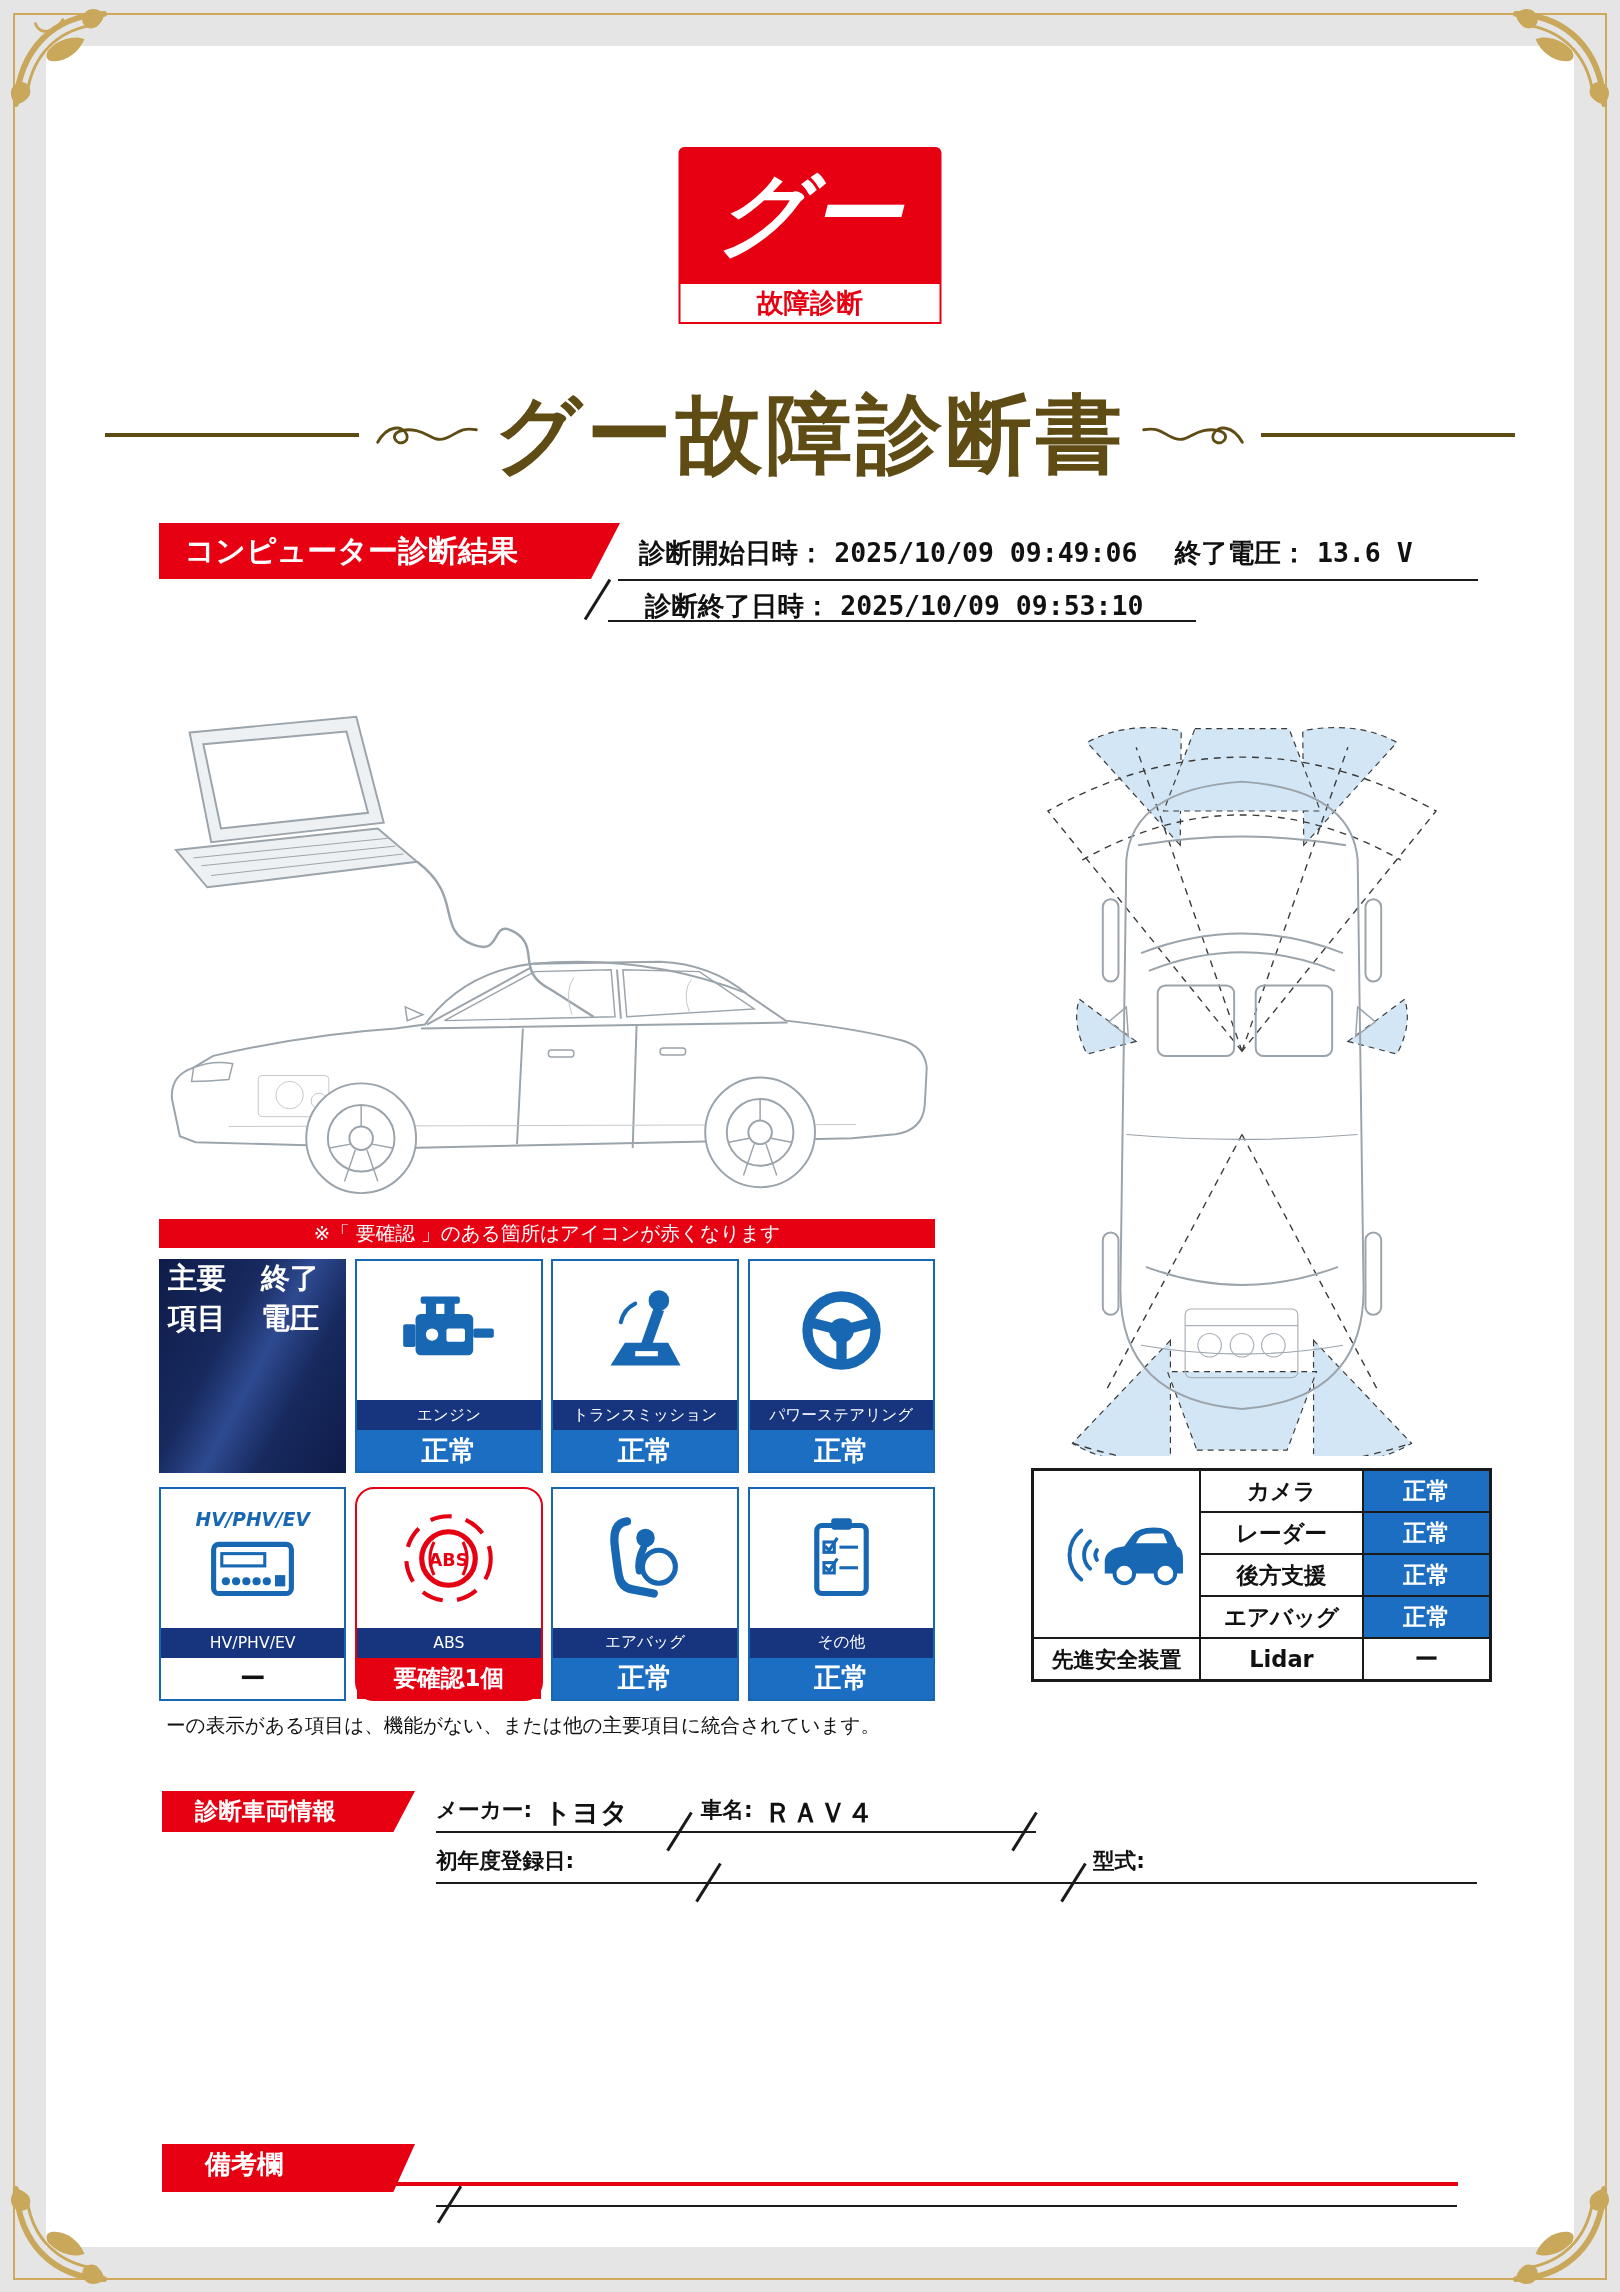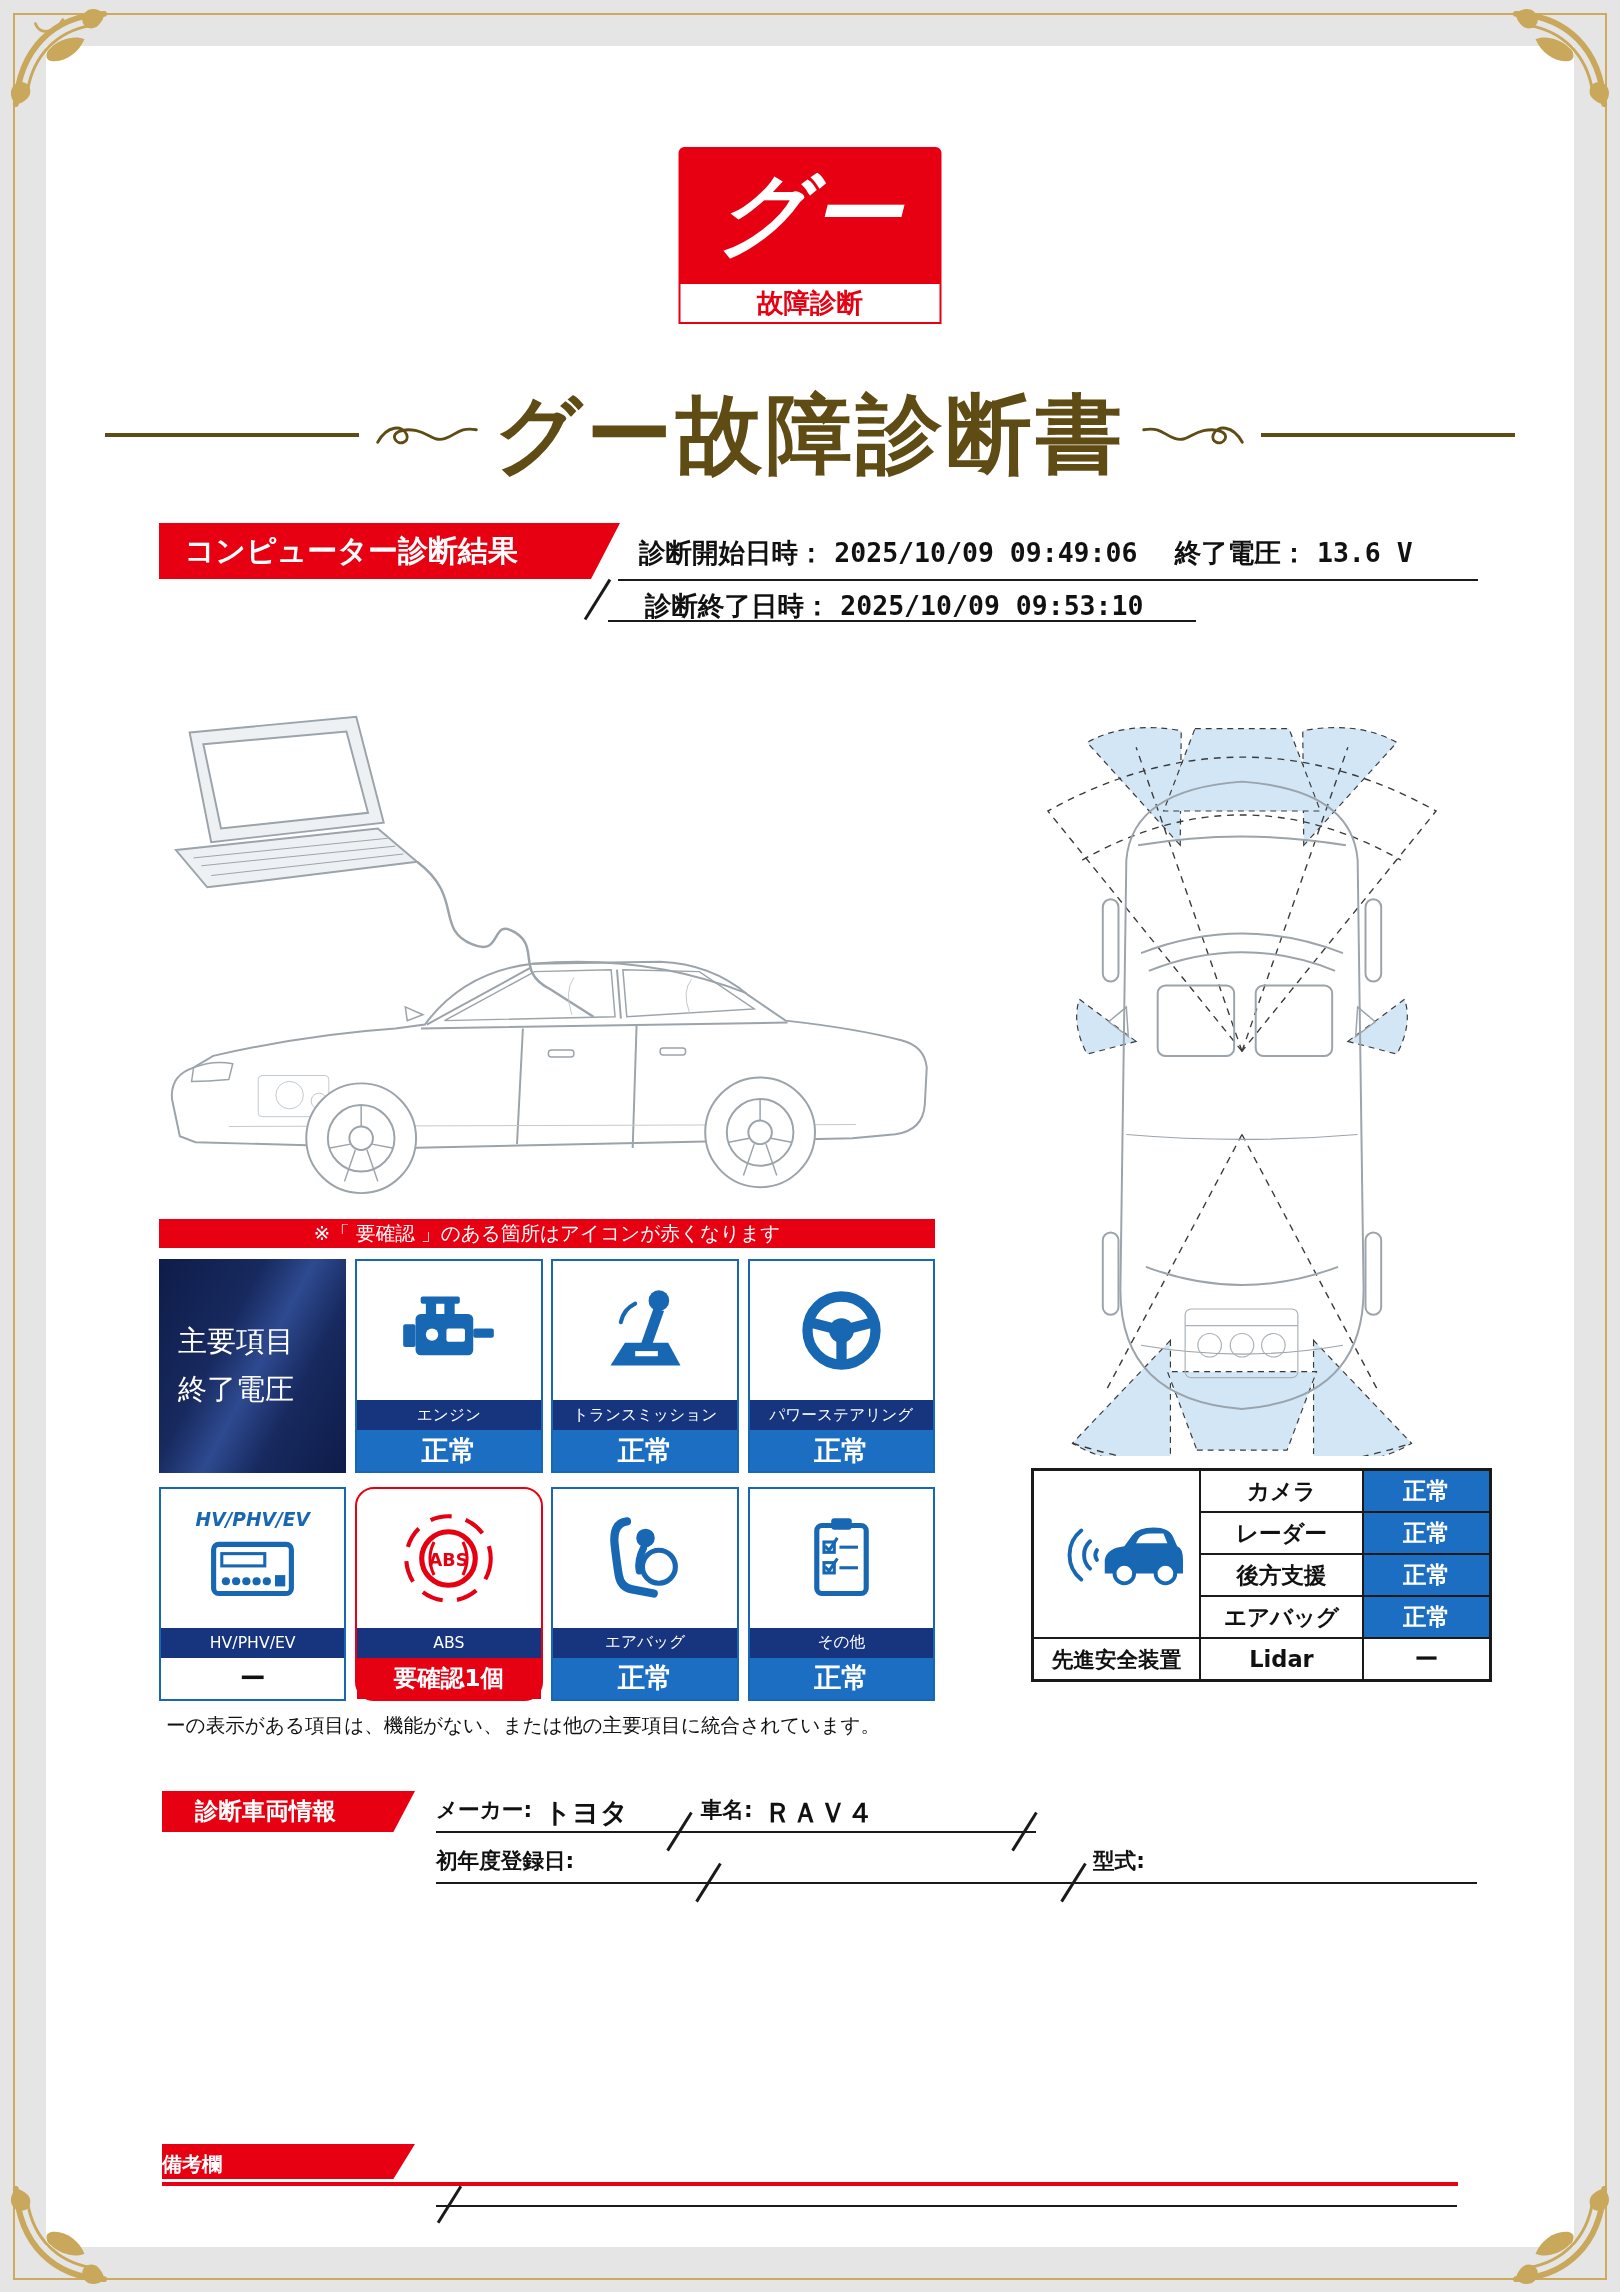--- a/index.html
+++ b/index.html
@@ -61,22 +61,22 @@
   .cell{height:214px;display:flex;flex-direction:column;border:2px solid #1767b3;box-sizing:border-box;background:#fff;}
   .cell.warn{border-color:#e50012;border-radius:19px;}
   .icon-area{flex:1;display:flex;flex-direction:column;align-items:center;justify-content:center;overflow:hidden;}
   .hv-badge{color:#1767b3;font-style:italic;font-weight:bold;font-size:18.6px;margin:5.9px 0 -3.9px 0;}
   .cell-label{height:30px;background:#16357e;color:#fff;font-size:15.7px;display:flex;align-items:center;justify-content:center;}
   .cell-status{height:41px;background:#1c6ec2;color:#fff;font-size:27.4px;font-weight:bold;
                display:flex;align-items:center;justify-content:center;}
   .cell.warn .cell-status{background:#e50012;font-size:23.5px;}
   .cell.none .cell-status{background:#fff;color:#111;font-size:25.5px;}
   .header-cell{border:none;background:linear-gradient(118deg,#0e1c49 0%,#17295e 35%,#2e4a90 52%,#17295e 70%,#0e1c49 100%);
-               color:#fff;display:flex;flex-direction:column;justify-content:center;gap:7.8px;
-               padding-left:19px;font-size:29px;font-weight:normal;box-sizing:border-box;}
+               color:#fff;display:flex;flex-direction:row;justify-content:center;gap:7.8px;
+               padding-left:9px;font-size:29px;font-weight:bold;box-sizing:border-box;}
   .footnote{position:absolute;left:120px;top:1666px;font-size:19.6px;color:#111;}
 
   
   .safety{position:absolute;left:985px;top:1422px;display:grid;
           grid-template-columns:167px 163px 127px;grid-auto-rows:42px;border:2px solid #1a1a1a;background:#fff;}
   .safety>div{border:1px solid #1a1a1a;display:flex;align-items:center;justify-content:center;box-sizing:border-box;}
   .s-icon{grid-column:1;grid-row:1/5;}
   .s-label{grid-column:1;grid-row:5;font-weight:bold;font-size:21.6px;}
   .s-name{font-weight:bold;font-size:22.5px;}
   .s-st{font-weight:bold;font-size:23.5px;}
@@ -95,21 +95,21 @@
   .v-model{position:absolute;left:931px;top:55px;font-size:21.6px;font-weight:bold;}
   .v-line1{position:absolute;left:274px;top:40px;width:600px;border-top:2.5px solid #1a1a1a;}
   .v-line2{position:absolute;left:274px;top:91px;width:1041px;border-top:2.5px solid #1a1a1a;}
   .v-slash1{left:516px;top:17.6px;height:45px;}
   .v-slash2{left:861px;top:17.6px;height:45px;}
   .v-slash3{left:545px;top:69px;height:45px;}
   .v-slash4{left:910px;top:69px;height:45px;}
 
   
   .remarks{position:absolute;left:116px;top:2098px;width:1412px;height:98px;}
-  .r-tag{position:absolute;left:0;top:0;width:253px;height:35px;font-size:20px;line-height:41px;
+  .r-tag{position:absolute;left:0;top:0;width:253px;height:48px;font-size:26px;line-height:41px;padding-left:43px;
          clip-path:polygon(0 0,100% 0,calc(100% - 21.6px) 100%,0 100%);}
   .r-rule{position:absolute;left:0;top:38px;width:1296px;height:3.9px;background:#e60012;}
   .r-line{position:absolute;left:274px;top:61px;width:1021px;border-top:2.5px solid #1a1a1a;}
   .r-slash{left:286px;top:39px;height:43px;}
 </style>
 </head>
 <body>
 
 <div class="page">
 

